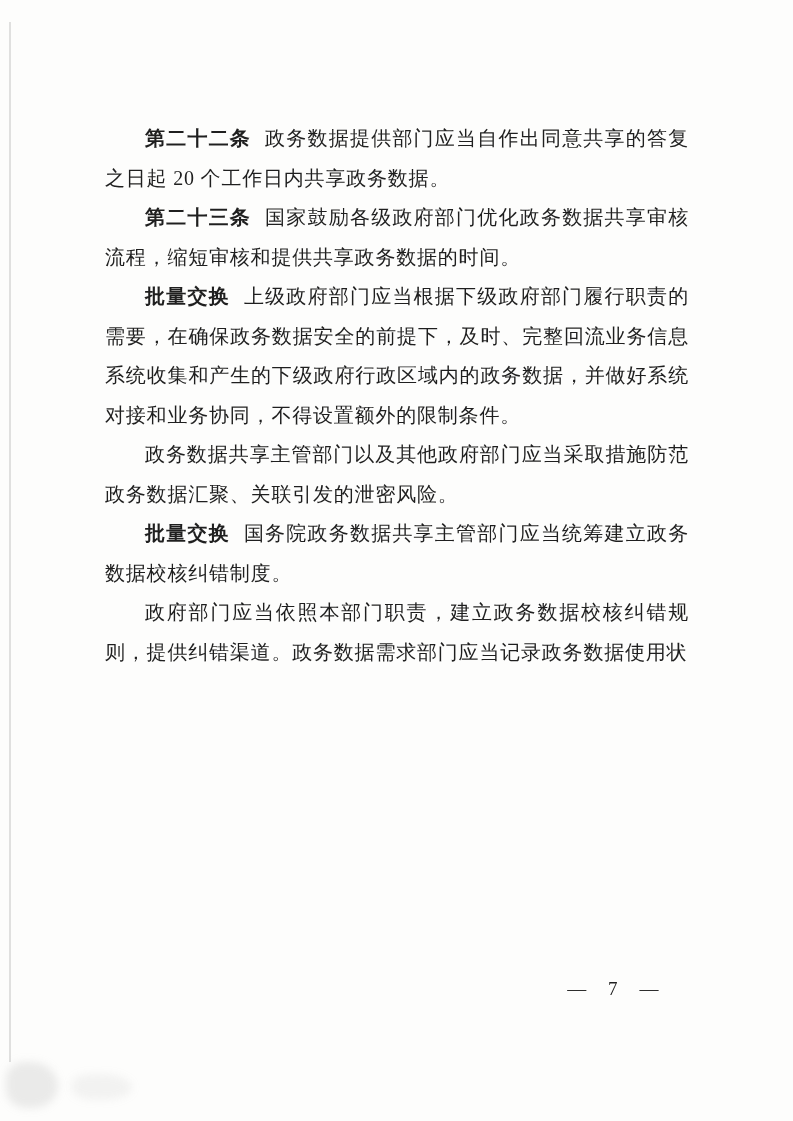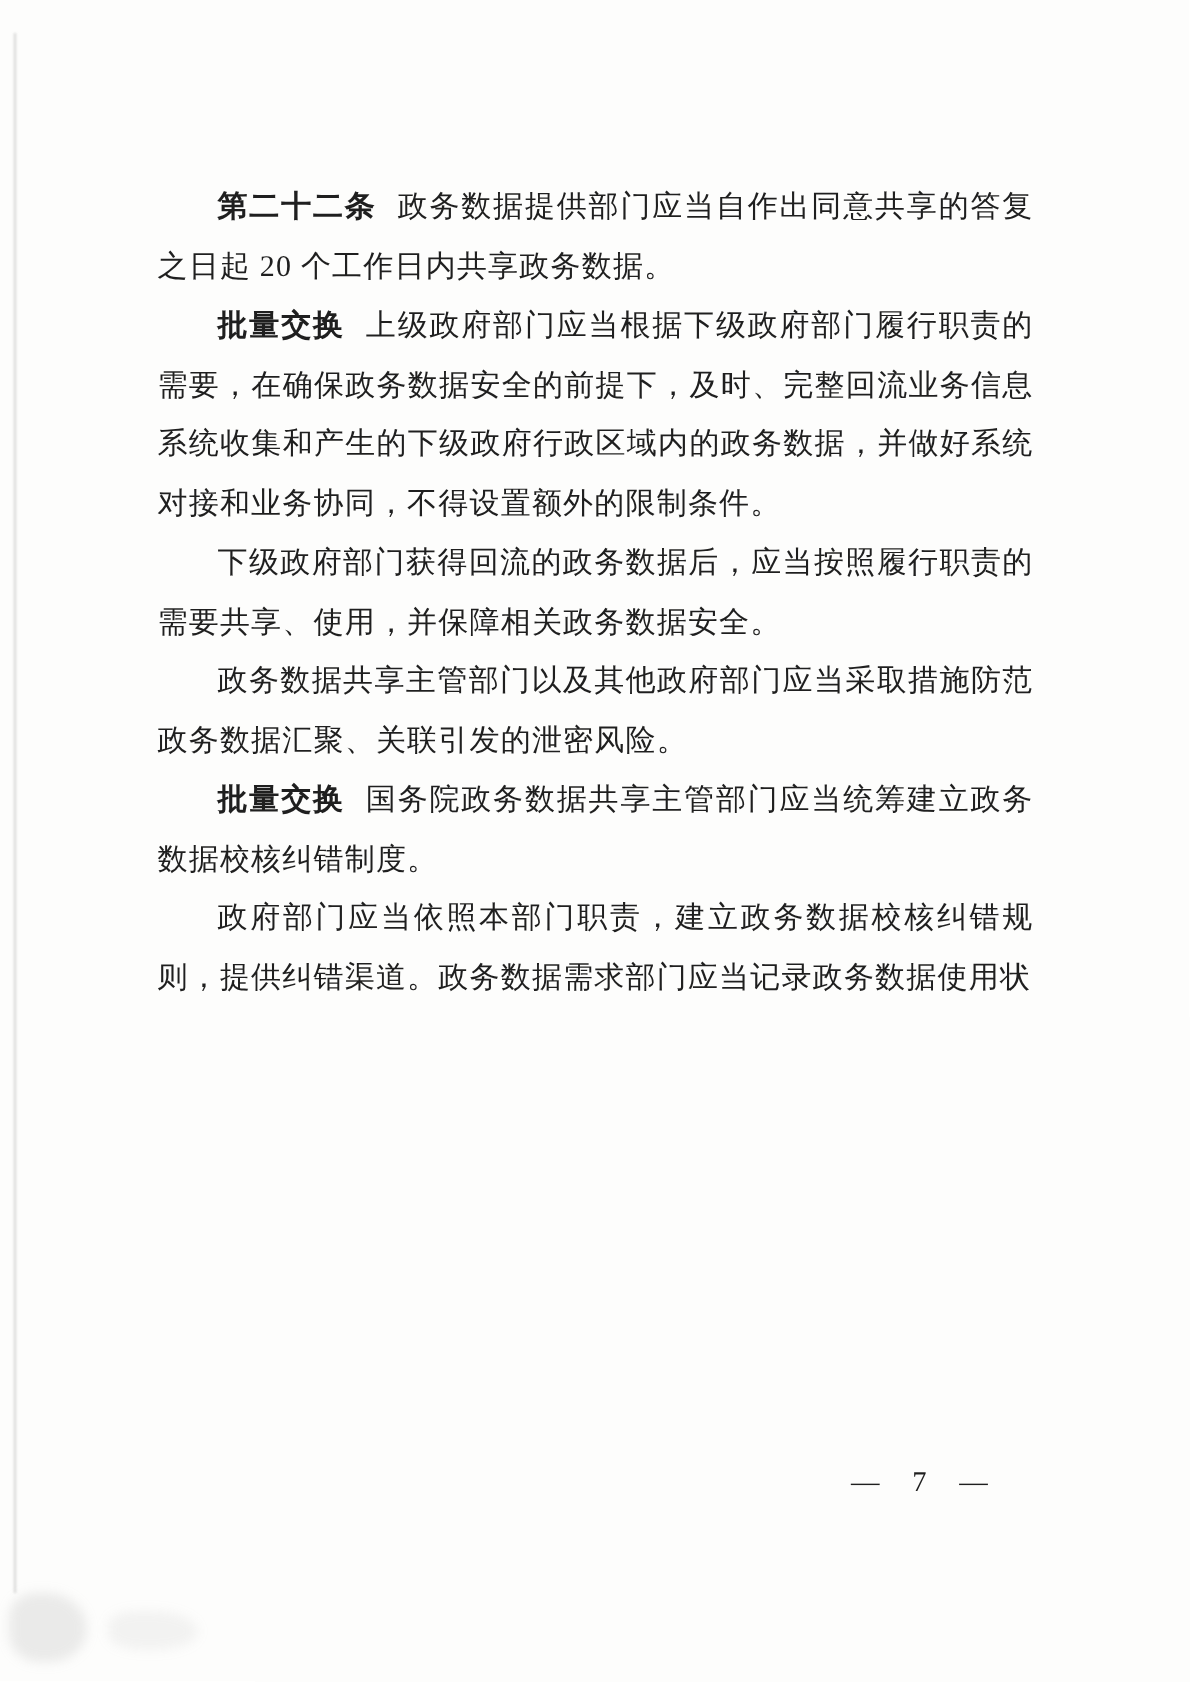--- a/index.html
+++ b/index.html
@@ -65,22 +65,22 @@
   .smudge.s2 { left: 72px; top: 1074px; width: 60px; height: 26px; background: rgba(150,150,148,0.10); }
 </style>
 </head>
 <body>
 
 <div class="page">
   <div class="edge-line"></div>
 
   <main class="content">
       <p class="para"><span class="term">第二十二条</span>政务数据提供部门应当自作出同意共享的答复之日起 20 个工作日内共享政务数据。</p>
+      <p class="para"><span class="term">第二十三条</span>国家鼓励各级政府部门优化政务数据共享审核流程，缩短审核和提供共享政务数据的时间。</p>
       <p class="para"><span class="term">批量交换</span>上级政府部门应当根据下级政府部门履行职责的需要，在确保政务数据安全的前提下，及时、完整回流业务信息系统收集和产生的下级政府行政区域内的政务数据，并做好系统对接和业务协同，不得设置额外的限制条件。</p>
-      <p class="para">下级政府部门获得回流的政务数据后，应当按照履行职责的需要共享、使用，并保障相关政务数据安全。</p>
       <p class="para">政务数据共享主管部门以及其他政府部门应当采取措施防范政务数据汇聚、关联引发的泄密风险。</p>
       <p class="para"><span class="term">批量交换</span>国务院政务数据共享主管部门应当统筹建立政务数据校核纠错制度。</p>
       <p class="para">政府部门应当依照本部门职责，建立政务数据校核纠错规则，提供纠错渠道。政务数据需求部门应当记录政务数据使用状</p>
     </main>
 
   <div class="page-number">— 7 —</div>
 
   <div class="smudge s1"></div>
   <div class="smudge s2"></div>
 </div>

